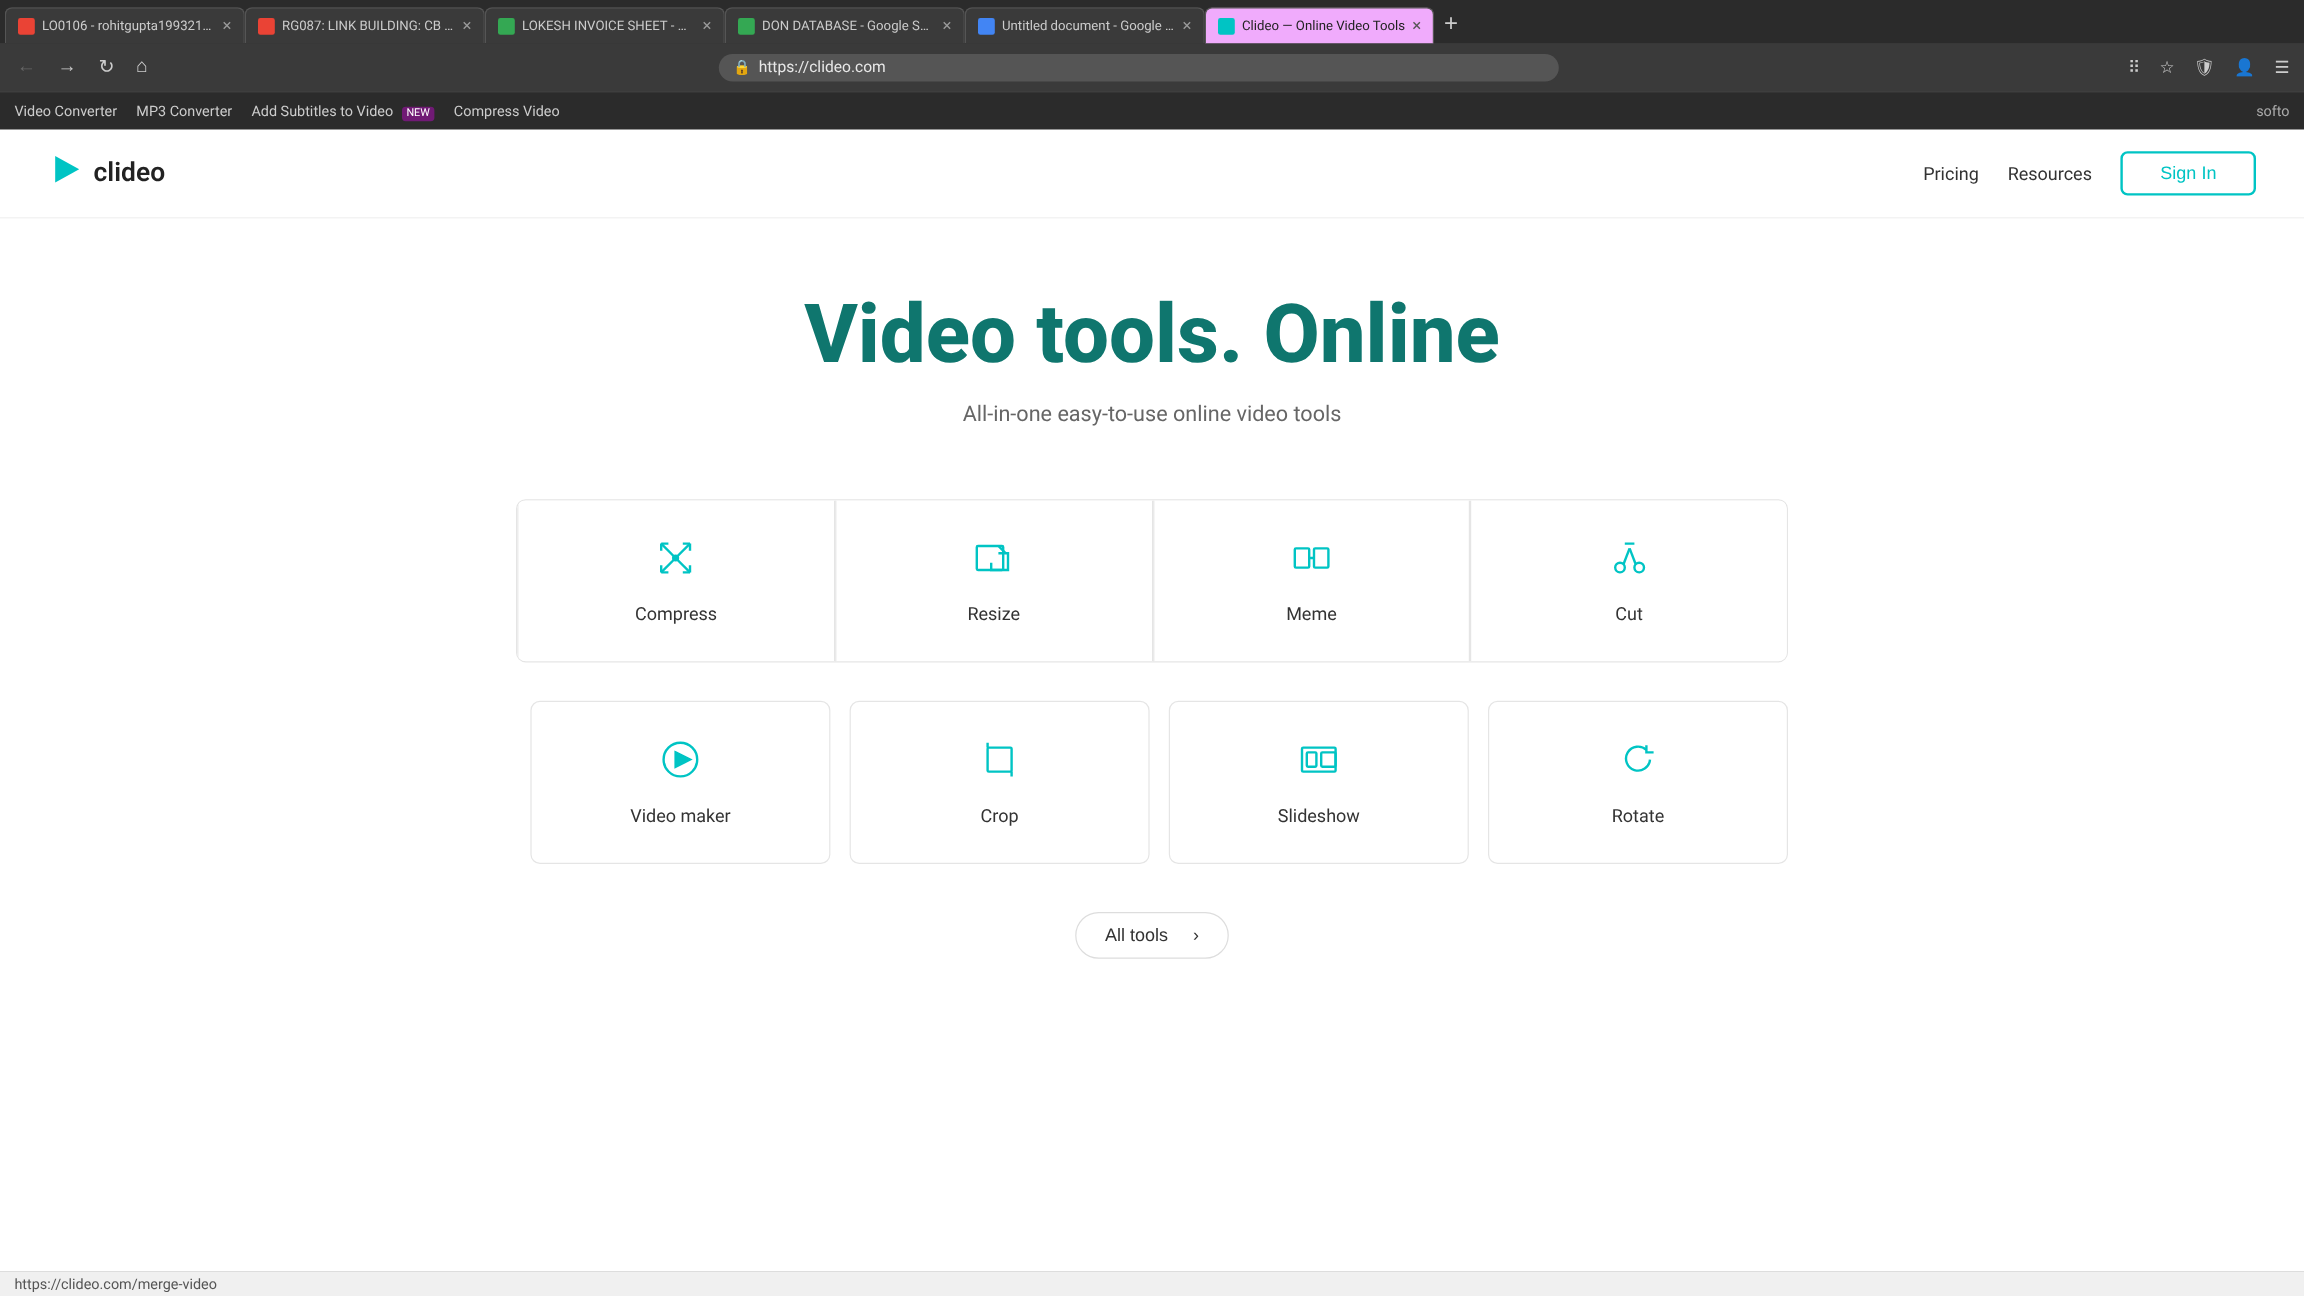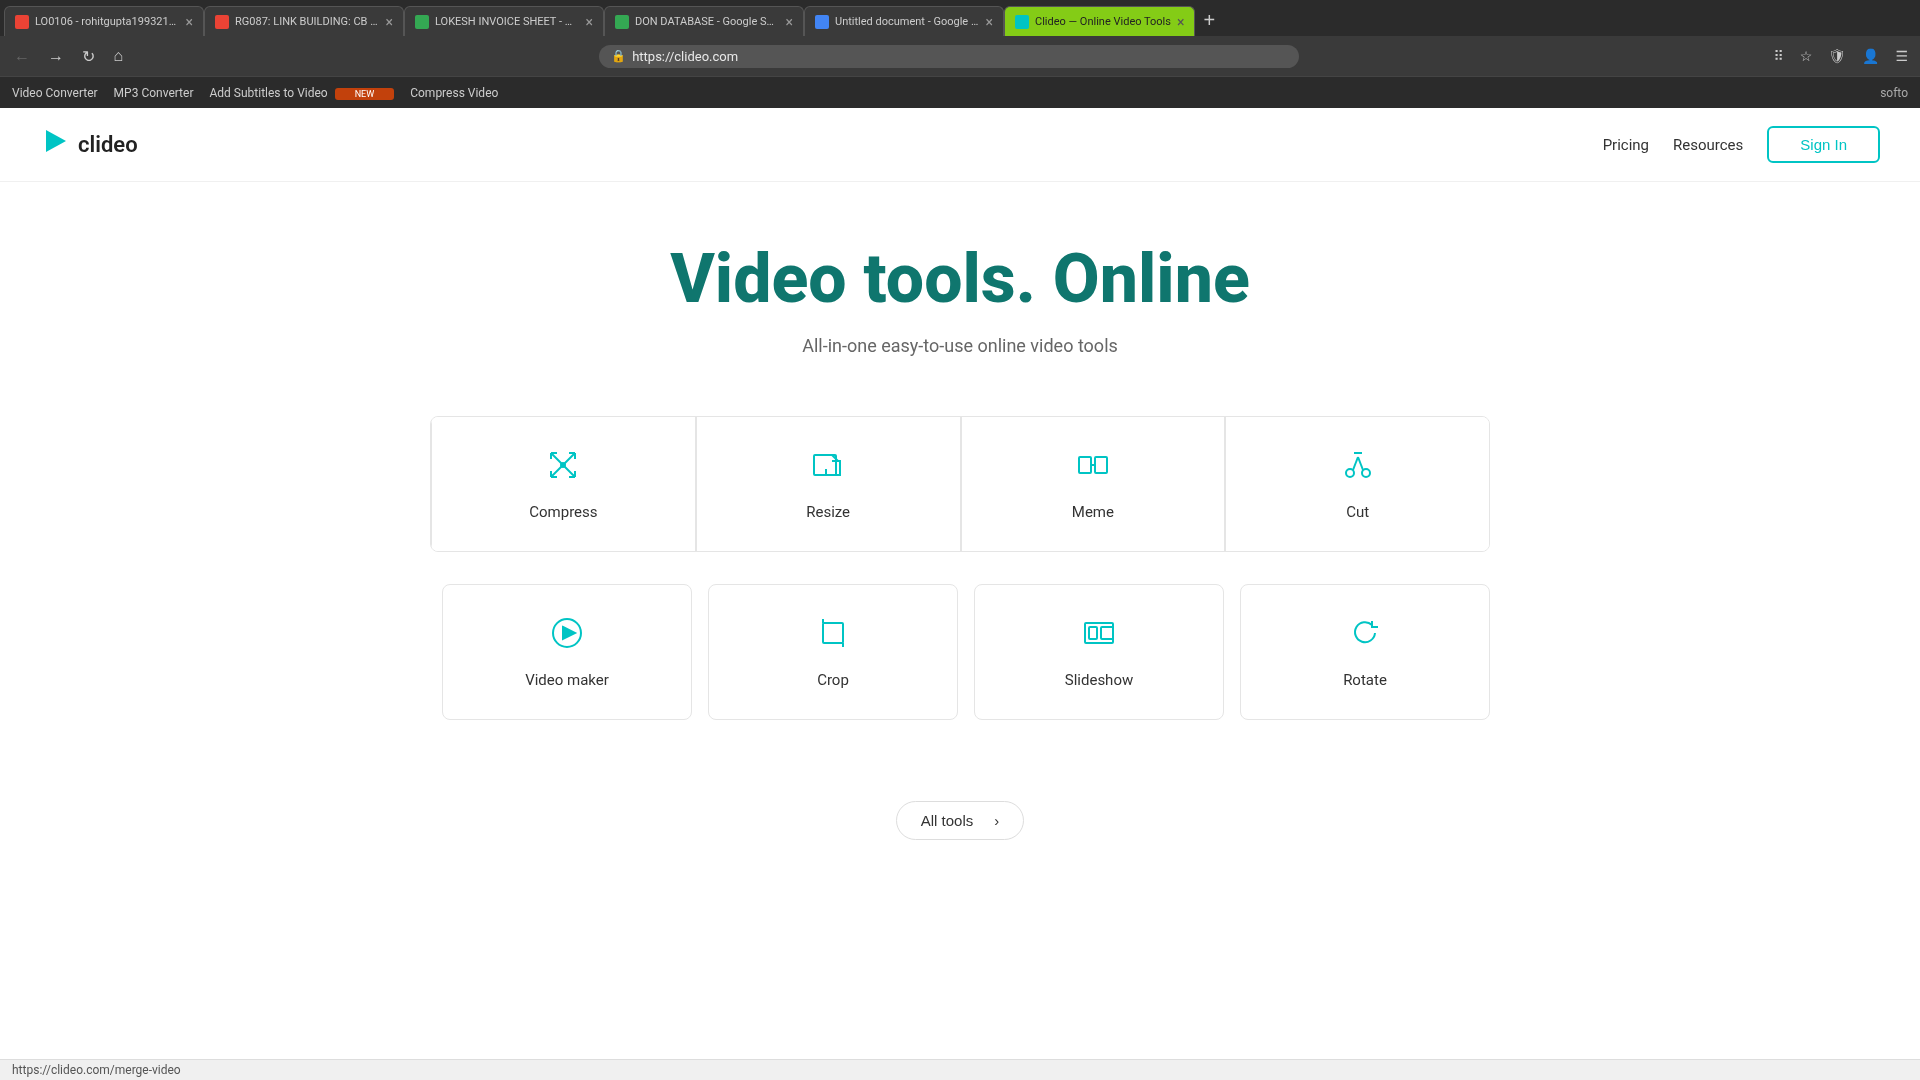--- a/index.html
+++ b/index.html
@@ -2,39 +2,39 @@
 <html><head>
   <meta charset="utf-8">
   <style>
     * { margin: 0; padding: 0; box-sizing: border-box; }
     body { font-family: -apple-system, BlinkMacSystemFont, 'Segoe UI', Roboto, sans-serif; background: #fff; }
 
     
     .browser-chrome { background: #3a3a3a; }
     .browser-tabs { display: flex; align-items: flex-end; height: 36px; padding: 0 4px; background: #2b2b2b; }
     .browser-tab { display: flex; align-items: center; height: 30px; padding: 0 10px; background: #3a3a3a; border-radius: 6px 6px 0 0; font-size: 12px; color: #ccc; max-width: 200px; min-width: 140px; gap: 6px; cursor: pointer; border: 1px solid #555; border-bottom: none; }
-    .browser-tab.active { background: #84cc16; color: #222; }
+    .browser-tab.active { background: #f0abfc; color: #222; }
     .browser-tab .tab-favicon { width: 14px; height: 14px; border-radius: 2px; flex-shrink: 0; }
     .browser-tab .tab-title { flex: 1; overflow: hidden; text-overflow: ellipsis; white-space: nowrap; font-size: 11px; }
     .browser-tab .tab-close { font-size: 14px; color: #999; flex-shrink: 0; }
     .browser-tab.active .tab-close { color: #555; }
     .tab-add { background: none; border: none; color: #ccc; font-size: 20px; cursor: pointer; padding: 4px 8px; }
 
     .browser-toolbar { display: flex; align-items: center; height: 40px; padding: 0 8px; gap: 6px; background: #3a3a3a; }
     .nav-btn { background: none; border: none; color: #ccc; font-size: 16px; cursor: pointer; padding: 4px 6px; border-radius: 4px; }
     .nav-btn.disabled { color: #666; cursor: default; }
     .address-bar { flex: 1; display: flex; align-items: center; background: #555; border-radius: 20px; padding: 4px 12px; gap: 6px; max-width: 700px; margin: 0 auto; }
     .address-bar .lock-icon { color: #aaa; font-size: 12px; }
     .address-bar .url { color: #e8e8e8; font-size: 13px; }
     .toolbar-actions { display: flex; align-items: center; gap: 8px; }
     .toolbar-icon { color: #ccc; font-size: 14px; cursor: pointer; padding: 4px; }
 
     .browser-bookmarks { display: flex; align-items: center; height: 32px; padding: 0 12px; gap: 16px; background: #2b2b2b; border-top: 1px solid #444; }
     .bookmark-item { font-size: 12px; color: #ccc; cursor: pointer; white-space: nowrap; }
-    .bookmark-item .new-badge { background: #c2410c; color: white; font-size: 9px; padding: 1px 20px; border-radius: 3px; margin-left: 4px; }
+    .bookmark-item .new-badge { background: #701a75; color: white; font-size: 9px; padding: 1px 4px; border-radius: 3px; margin-left: 4px; }
 
     
     .page { background: #fff; min-height: calc(1080px - 140px); }
 
     
     .site-header { display: flex; align-items: center; justify-content: space-between; padding: 18px 40px; border-bottom: 1px solid #f0f0f0; }
     .logo { display: flex; align-items: center; gap: 8px; }
     .logo-play { color: #00c4c4; font-size: 28px; }
     .logo-text { font-size: 22px; font-weight: 600; color: #222; }
     .site-nav { display: flex; align-items: center; gap: 24px; }
@@ -52,21 +52,21 @@
     .tool-card { display: flex; flex-direction: column; align-items: center; justify-content: center; padding: 30px 20px; min-width: 200px; flex: 1; cursor: pointer; border-right: 1px solid #e5e5e5; background: #fff; transition: background 0.2s; }
     .tool-card:last-child { border-right: none; }
     .tool-icon { color: #00c4c4; font-size: 32px; margin-bottom: 12px; }
     .tool-label { font-size: 15px; color: #333; font-weight: 400; }
 
     .tools-row-2 { display: flex; justify-content: flex-end; gap: 16px; margin-top: 32px; }
     .tool-card-2 { display: flex; flex-direction: column; align-items: center; justify-content: center; padding: 30px 20px; min-width: 200px; flex: 1; cursor: pointer; border: 1px solid #e5e5e5; border-radius: 8px; background: #fff; transition: background 0.2s; max-width: 250px; }
 
     
     .all-tools-section { text-align: center; margin: 30px 0 40px; }
-    .all-tools-btn { display: inline-flex; align-items: center; gap: 21px; border: 1px solid #ddd; background: #fff; color: #333; padding: 10px 24px; border-radius: 24px; font-size: 15px; cursor: pointer; margin-top: 41px; }
+    .all-tools-btn { display: inline-flex; align-items: center; gap: 21px; border: 1px solid #ddd; background: #fff; color: #333; padding: 10px 24px; border-radius: 24px; font-size: 15px; cursor: pointer; }
 
     
     .status-bar { position: fixed; bottom: 0; left: 0; right: 0; background: #f0f0f0; border-top: 1px solid #ddd; padding: 3px 12px; font-size: 12px; color: #555; }
 
     
     .icon-svg { width: 36px; height: 36px; fill: none; stroke: #00c4c4; stroke-width: 2; }
   </style>
 </head>
 <body>
 

